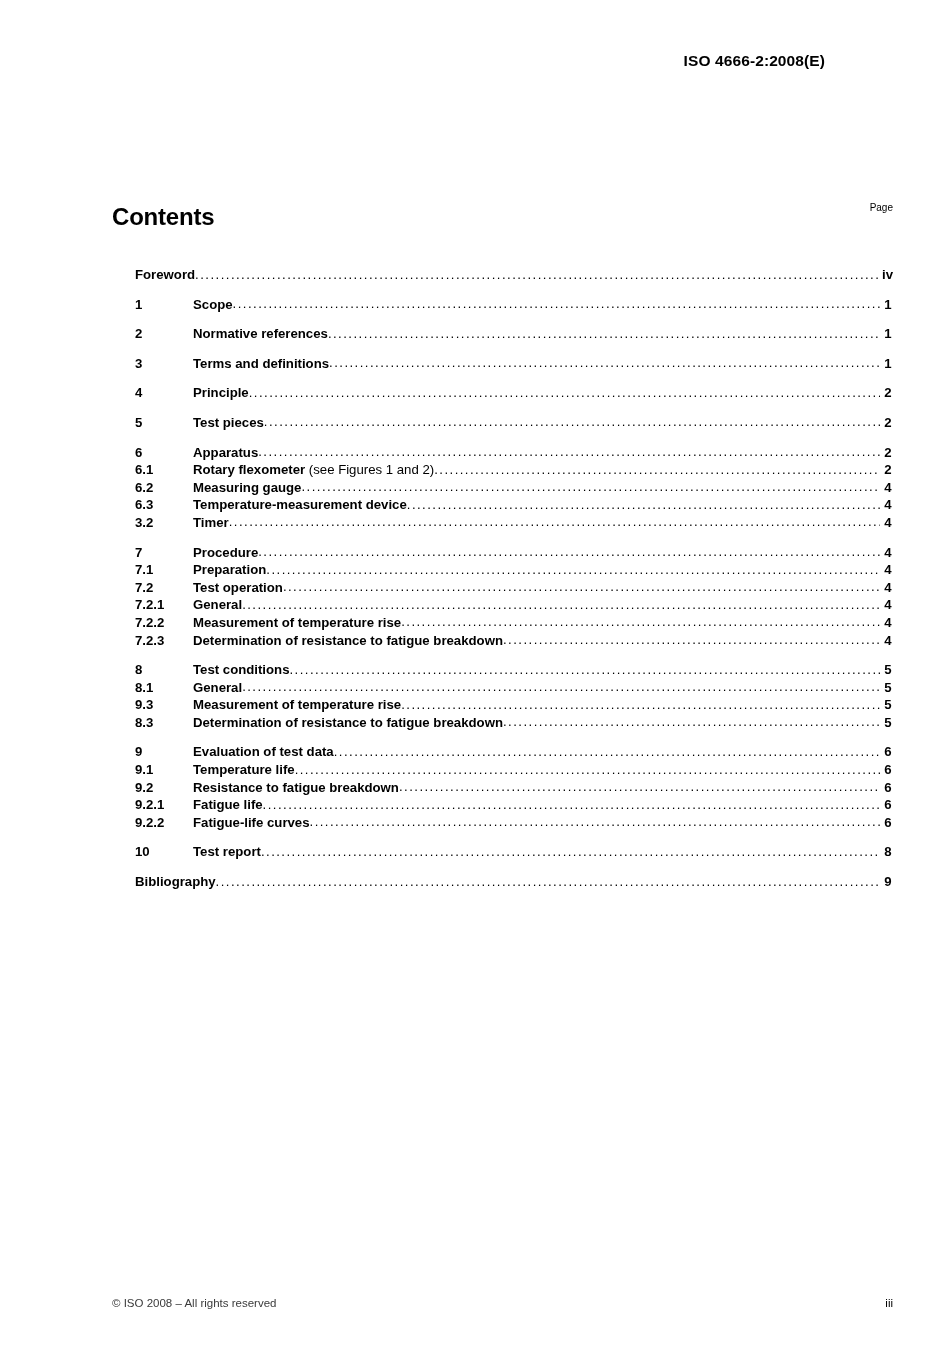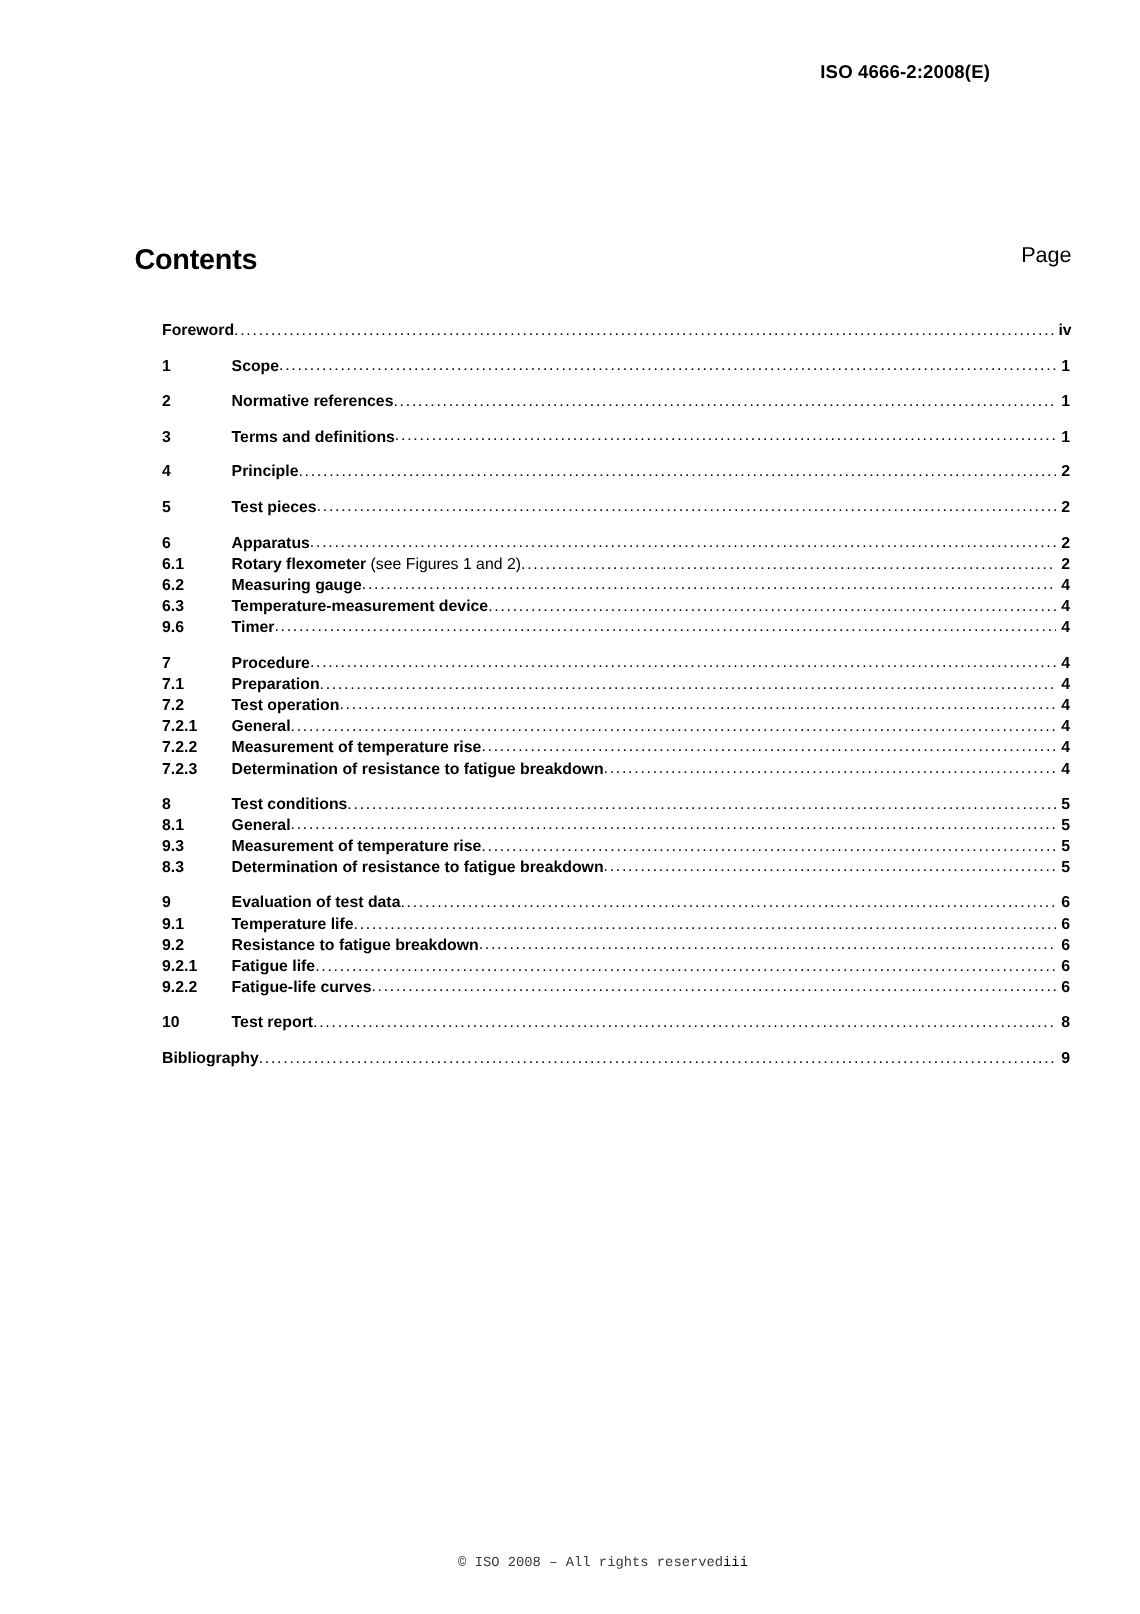--- a/index.html
+++ b/index.html
@@ -44,21 +44,21 @@
     align-items: flex-start;
     justify-content: space-between;
   }
   .contents-title {
     font-size: 24px;
     font-weight: bold;
     letter-spacing: -0.2px;
     line-height: 1;
   }
   .page-label {
-    font-size: 18px;
+    font-size: 10px;
     font-weight: normal;
     line-height: 1;
     position: relative;
     top: -2px;
   }
 
   
   .toc {
     position: absolute;
     top: 266px;
@@ -121,24 +121,23 @@
   }
 
   
   .footer {
     position: absolute;
     bottom: 36px;
     left: 112px;
     width: 781px;
     display: flex;
     align-items: baseline;
-    justify-content: center;
+    justify-content: space-between;
     font-size: 11.5px;
     color: #3a3a3a;
-    font-family: Liberation Mono, monospace;
   }
   .footer .copyright { font-weight: normal; }
   .footer .folio {
     font-weight: normal;
     color: #000000;
   }
 </style>
 </head>
 <body>
 
@@ -205,21 +204,21 @@
         <span class="leader"></span>
         <span class="pg">4</span>
       </div>
       <div class="toc-entry">
         <span class="num">6.3</span>
         <span class="label"><span>Temperature-measurement device</span><span class="sp"> </span></span>
         <span class="leader"></span>
         <span class="pg">4</span>
       </div>
       <div class="toc-entry">
-        <span class="num">9.6</span>
+        <span class="num">3.2</span>
         <span class="label"><span>Timer</span><span class="sp"> </span></span>
         <span class="leader"></span>
         <span class="pg">4</span>
       </div>
       <div class="toc-entry gap-before">
         <span class="num">7</span>
         <span class="label"><span>Procedure</span><span class="sp"> </span></span>
         <span class="leader"></span>
         <span class="pg">4</span>
       </div>

